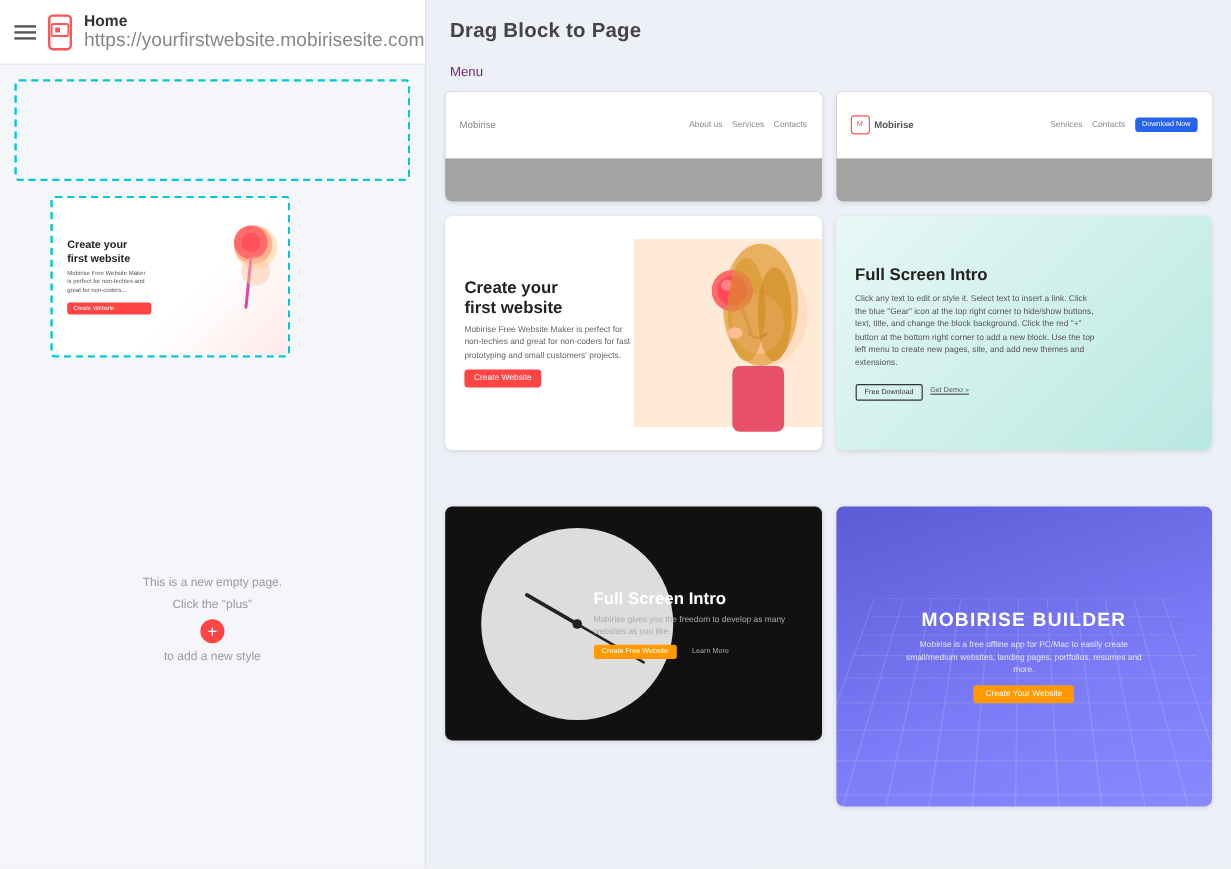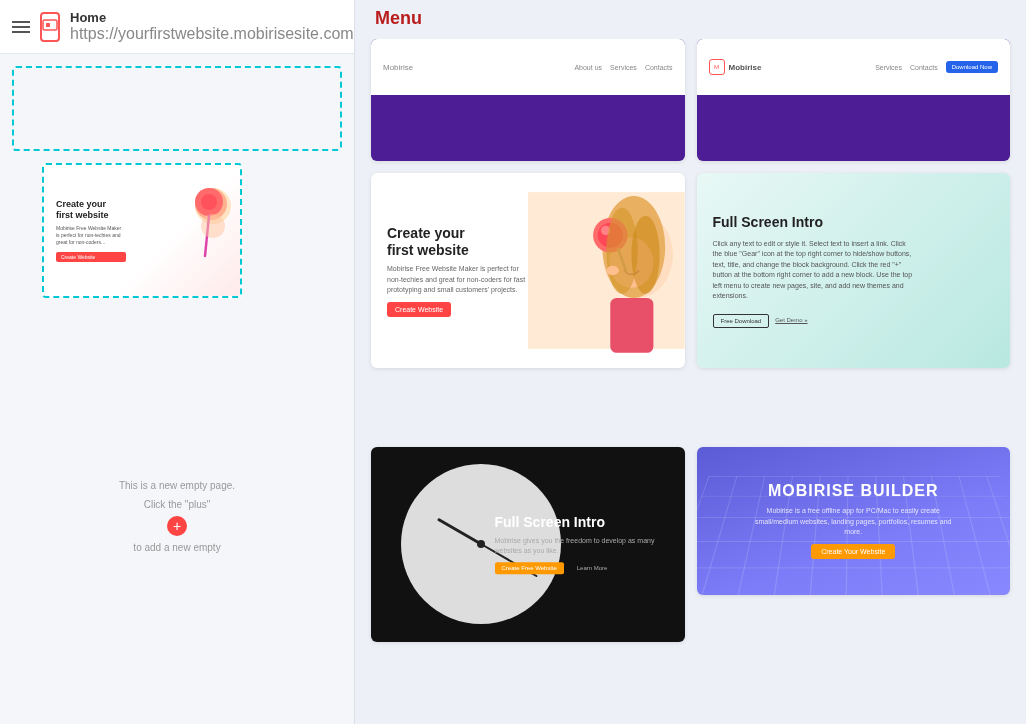--- a/index.html
+++ b/index.html
@@ -159,40 +159,40 @@
       padding: 16px 20px 10px 20px;
       background: #eef0f7;
     }
     .drag-title {
       font-size: 17px;
       font-weight: 600;
       color: #444;
       letter-spacing: 0.2px;
     }
     .section-label {
-      font-size: 18px;
-      font-weight: 700;
-      color: #b91c1c;
+      font-size: 11px;
+      font-weight: 400;
+      color: #701a75;
       padding: 8px 20px 10px 20px;
     }
     .blocks-grid {
       flex: 1;
       overflow-y: auto;
       padding: 0 16px 16px 16px;
       display: grid;
       grid-template-columns: 1fr 1fr;
       gap: 12px;
     }
 
     
     .block-card {
       border-radius: 6px;
       overflow: hidden;
       cursor: pointer;
-      background: #4c1d95;
+      background: #a3a3a3;
       box-shadow: 0 1px 4px rgba(0,0,0,0.1);
     }
 
     
     .menu-card-white {
       background: #fff;
       padding: 10px 12px;
       display: flex;
       align-items: center;
       justify-content: space-between;
@@ -377,21 +377,21 @@
     }
     .fsd-btn2 {
       background: transparent;
       color: #aaa;
       font-size: 6px;
       padding: 3px 7px;
     }
 
     
     .mobirise-builder {
-      height: 148px;
+      height: 250px;
       background: linear-gradient(160deg, #5b5bd6 0%, #7c7cf8 60%, #8888ff 100%);
       position: relative;
       overflow: hidden;
       display: flex;
       align-items: center;
       justify-content: center;
     }
     .grid-overlay {
       position: absolute;
       top: 0; left: 0; right: 0; bottom: 0;
@@ -466,26 +466,29 @@
             <circle cx="30" cy="40" r="12" fill="#ffc3a0" opacity="0.5"></circle>
           </svg>
         </div>
       </div>
     </div>
 
     <div class="empty-page-section">
       <span class="empty-page-text">This is a new empty page.</span>
       <span class="empty-page-text">Click the "plus"</span>
       <div class="plus-btn">+</div>
-      <span class="empty-page-text">to add a new empty</span>
+      <span class="empty-page-text">to add a new style</span>
     </div>
   </div>
 </div>
 
 <div class="right-panel">
+  <div class="right-header">
+    <div class="drag-title">Drag Block to Page</div>
+  </div>
   <div class="section-label">Menu</div>
 
   <div class="blocks-grid">
 
     <div class="block-card">
       <div class="menu-card-white">
         <span class="menu-logo-text">Mobirise</span>
         <div class="menu-links">
           <span class="menu-link">About us</span>
           <span class="menu-link">Services</span>

